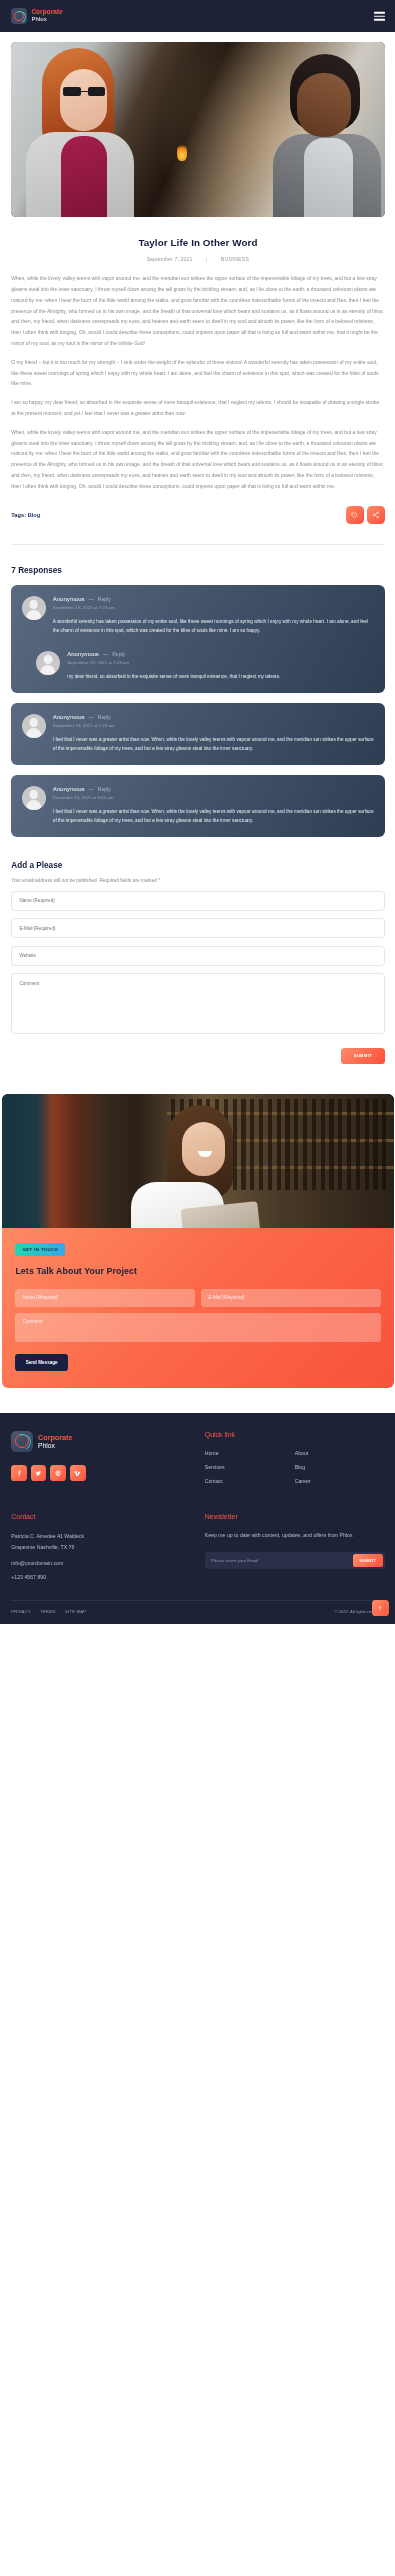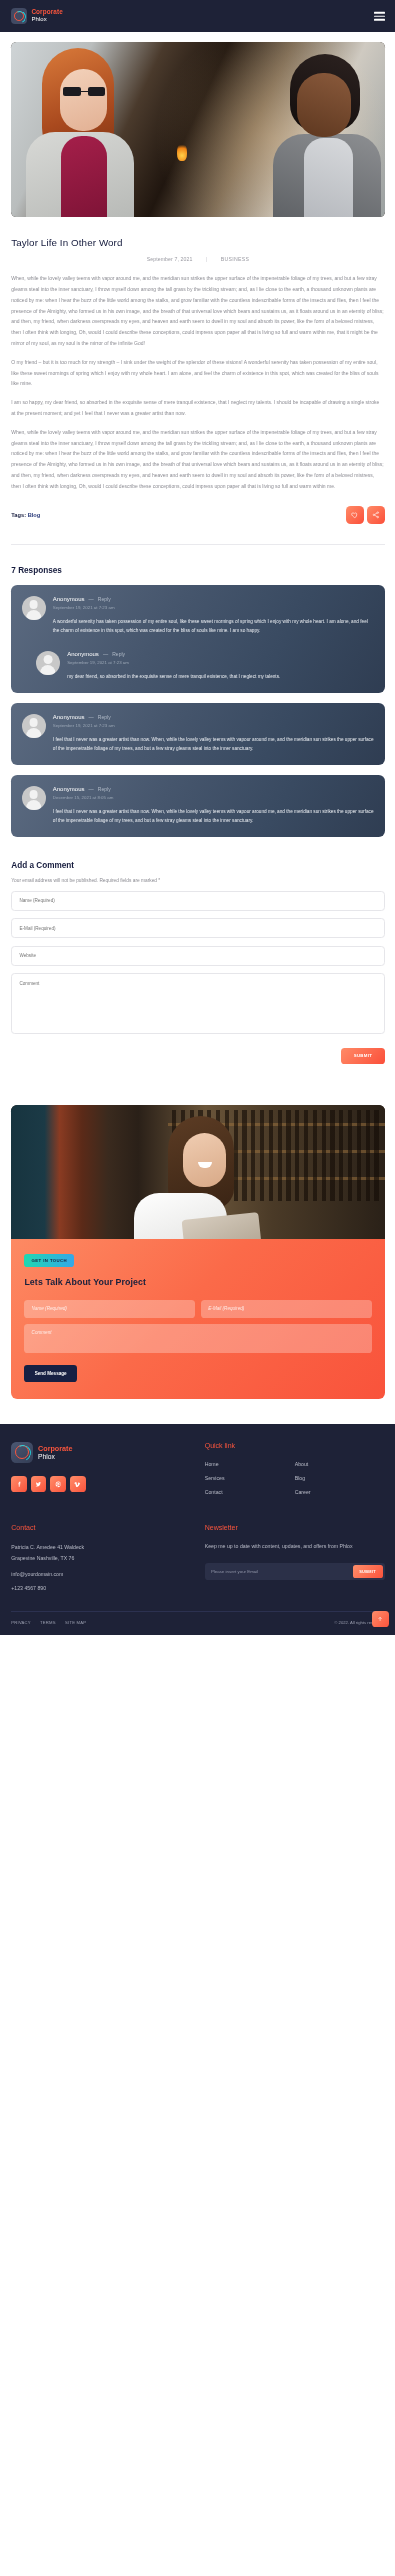--- a/index.html
+++ b/index.html
@@ -91,21 +91,21 @@
     background: linear-gradient(200deg,#8d8f92,#5d6064); border-radius: 31px 29px 0 0; }
   .h-man-shirt { position:absolute; right:32px; top:96px; width:49px; height:82px;
     background: linear-gradient(200deg,#d7d9dc,#b5b8bd); border-radius: 19.6px 19.6px 0 0; }
   .h-flame { position:absolute; left:166px; top:101px; width:9.3px; height:17.5px;
     background: radial-gradient(circle at 50% 70%, #ffd24a, #f08314 55%, rgba(240,131,20,0) 80%);
     border-radius: 50% 50% 40% 40%; filter: blur(0.3px); }
 
   
   .article { padding: 0 11.3px; }
   .post-title {
-    text-align: left; color: #151b3d; font-size: 9.8px; font-weight: normal;
+    text-align: center; color: #151b3d; font-size: 9.8px; font-weight: bold;
     margin-top: 19.6px; letter-spacing: 0.1px;
   }
   .post-meta {
     display:flex; justify-content:center; align-items:center; gap: 13.4px;
     margin-top: 8.2px; color: #9a9aa2; font-size: 5.2px; letter-spacing: 0.1px;
   }
   .post-meta .sep { color:#c9c9d0; }
   .post-meta .cat { letter-spacing: 0.3px; }
 
   .post-body { margin-top: 11.3px; }
@@ -182,21 +182,21 @@
   .submit-row { display:flex; justify-content:flex-end; margin-top: 11.3px; }
   .submit-btn {
     border: none; cursor: pointer;
     background: linear-gradient(135deg,#ff8b67,#fb4f3a);
     color:#fff; font-size: 4.4px; font-weight:bold; letter-spacing:0.3px;
     padding: 5.7px 12.4px; border-radius: 3.6px;
     font-family: "Liberation Sans", sans-serif;
   }
 
   
-  .cta-wrap { margin-top: 41px; padding: 0 11px; position:relative; }
+  .cta-wrap { margin-top: 30px; padding: 0 2px; position:relative; }
   .cta-img {
     width:100%; height: 134px; border-radius: 6.2px 6.2px 0 0; overflow:hidden; position:relative;
     background:#2a1d14;
   }
   .cta-img .bg {
     position:absolute; inset:0;
     background:
       linear-gradient(90deg,#17343f 0%,#1b3a46 9%,#8a3b22 13%,#5b2a18 19%,#3a2a1e 26%,#2a2018 34%,#6a553a 52%,#4a3a27 70%,#2a2118 100%);
   }
   .cta-shelf { position:absolute; right:0; top:3.1px; width:58%; height:72%;
@@ -459,21 +459,21 @@
             <span class="c-reply">Reply</span>
           </div>
           <div class="c-date">December 15, 2021 at 8:05 am</div>
           <div class="c-text">I feel that I never was a greater artist than now. When, while the lovely valley teems with vapour around me, and the meridian sun strikes the upper surface of the impenetrable foliage of my trees, and but a few stray gleams steal into the inner sanctuary.</div>
         </div>
       </div>
     </div>
   </section>
 
   <section class="addcomment">
-    <h2 class="ac-title">Add a Comment</h2>
+    <h2 class="ac-title">Add a Please</h2>
     <p class="ac-note">Your email address will not be published. Required fields are marked *</p>
     <input class="field" type="text" placeholder="Name (Required)" style="">
     <input class="field" type="email" placeholder="E-Mail (Required)" style="">
     <input class="field" type="text" placeholder="Website" style="">
     <textarea class="field tall" placeholder="Comment" style=""></textarea>
     <div class="submit-row">
       <button class="submit-btn">SUBMIT</button>
     </div>
   </section>
 

